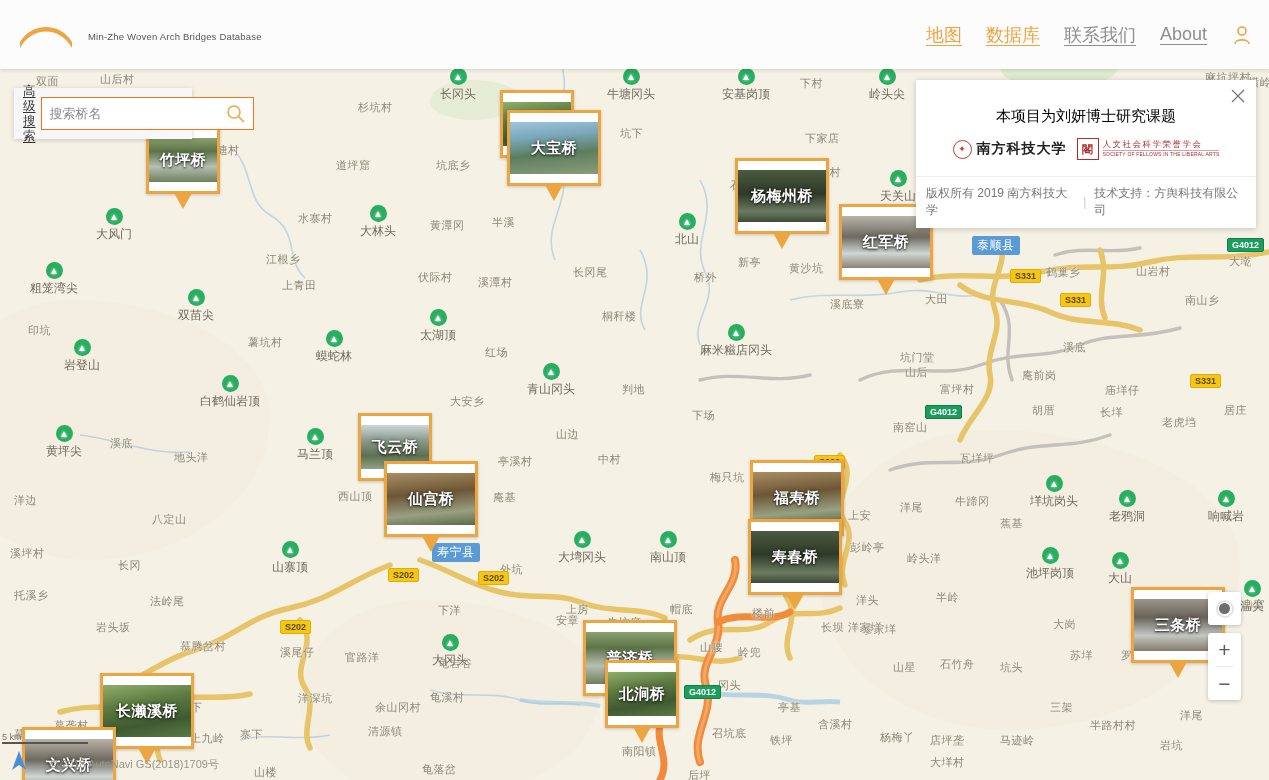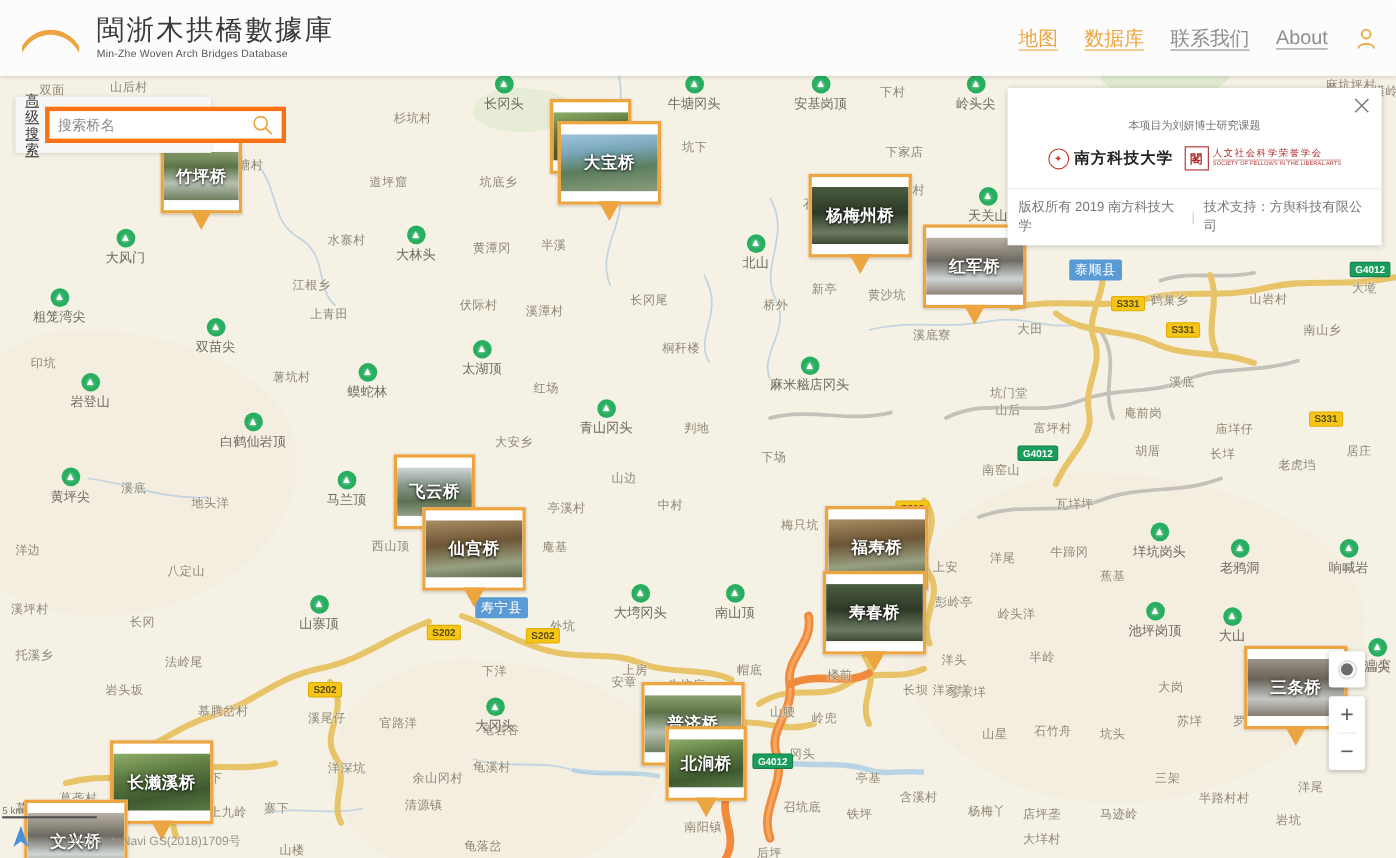--- a/index.html
+++ b/index.html
@@ -154,21 +154,21 @@
     z-index: 50;
   }
   #adv-search {
     width: 40px; margin-left: 9px;
     font-size: 12.5px; color: #333; line-height: 15px;
     text-align: center; cursor: pointer;
   }
   #adv-search span { display:block; text-decoration: underline; text-underline-offset:2px; }
   #search-box {
     flex: 1; height: 33px; margin: 0 8px 0 5px;
-    background: #fff; border: 4px solid #f97316;
+    background: #fff; border: 1px solid #f97316;
     display: flex; align-items: center;
   }
   #search-input {
     flex: 1; border: 0; outline: 0; margin-left: 8px;
     font-size: 13px; color: #333;
     font-family: "Liberation Sans", sans-serif;
     background: transparent;
   }
   #search-input::placeholder { color: #8a8a8a; }
   .mag { width: 19px; height: 19px; margin-right: 8px; cursor: pointer; }
@@ -179,21 +179,21 @@
     width: 340px;
     background: #fff;
     box-shadow: 0 1px 6px rgba(0,0,0,.2);
     z-index: 50;
   }
   #info-close {
     position: absolute; right: 10px; top: 8px;
     width: 16px; height: 16px; cursor: pointer;
   }
   #info-title {
-    text-align: center; font-size: 10px; color: #737373;
+    text-align: center; font-size: 15px; color: #000000;
     padding: 27px 0 12px;
   }
   #logos { display:flex; align-items:center; justify-content:center; gap:10px; padding-bottom:16px; }
   .sustech-logo { display:flex; align-items:center; gap:5px; }
   .sustech-seal {
     width:19px; height:19px; border-radius:50%;
     border:1.5px solid #c23b2e; background:#fff;
     display:flex; align-items:center; justify-content:center;
     color:#c23b2e; font-size:9px;
   }
@@ -698,21 +698,20 @@
   </svg>
   <div id="attrib">© 2018 AutoNavi GS(2018)1709号</div>
 </div>
 
 <div id="header">
   <div id="logo-wrap">
     <svg class="logo-arc" viewBox="0 0 56 34">
       <path d="M2,30 C14,8 42,8 54,30 L54,24 C42,4 14,4 2,24 Z" fill="#eda542"></path>
     </svg>
     <div>
-      <div class="brand-cn">閩浙木拱橋數據庫</div>
       <div class="brand-en">Min-Zhe Woven Arch Bridges Database</div>
     </div>
   </div>
   <nav id="nav">
     <a class="active">地图</a>
     <a class="active">数据库</a>
     <a>联系我们</a>
     <a>About</a>
     <svg class="user-ic" viewBox="0 0 22 22">
       <circle cx="11" cy="7" r="4" fill="none" stroke="#eda542" stroke-width="1.6"></circle>

